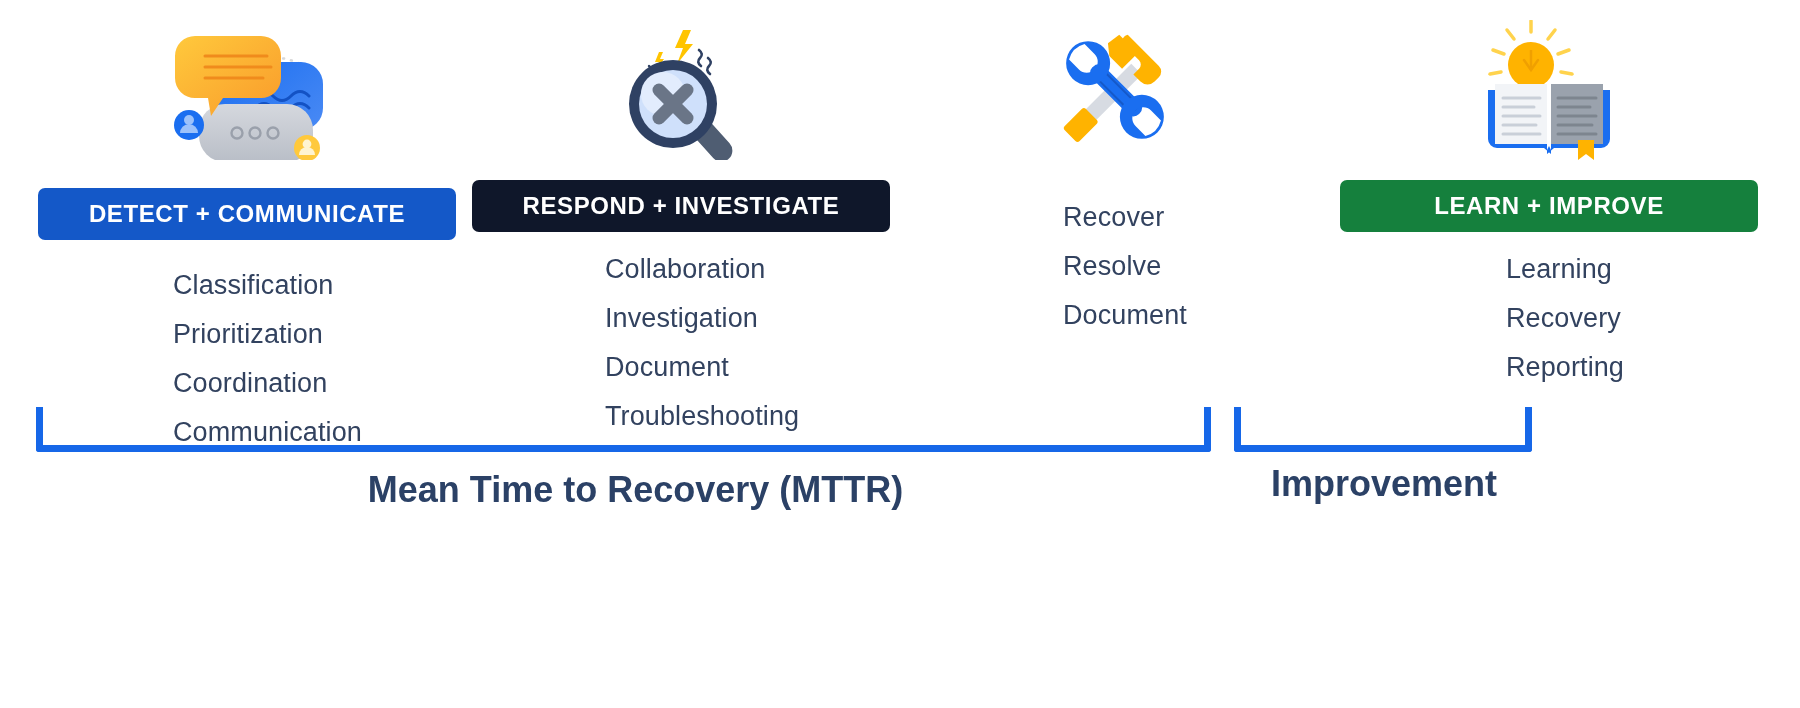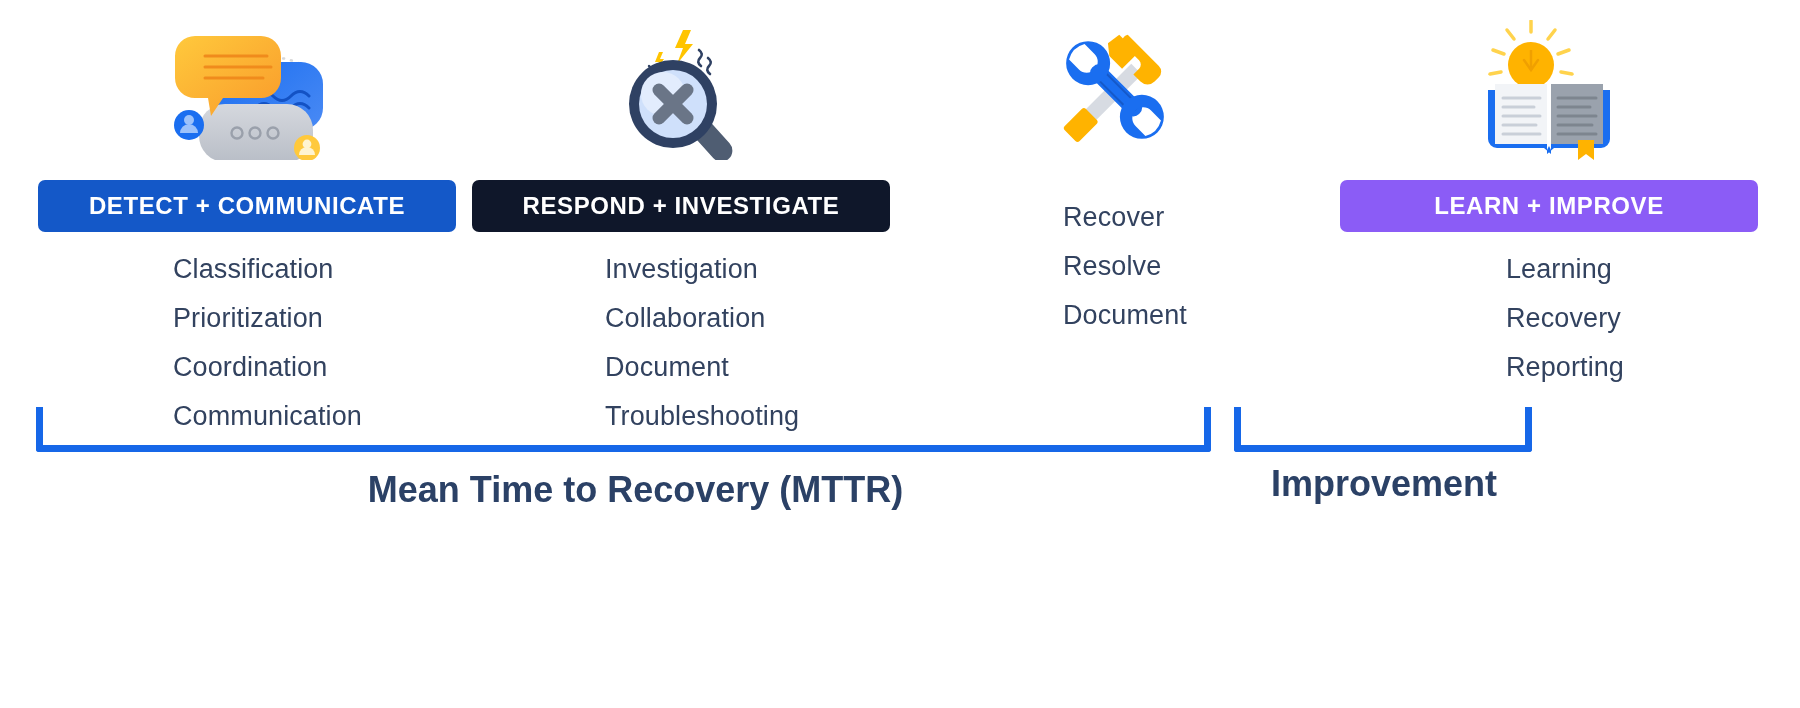--- a/index.html
+++ b/index.html
@@ -35,21 +35,21 @@
     flex-direction: row;
     align-items: flex-start;
   }
   .column {
     width: 418px;
     margin-right: 16px;
     display: flex;
     flex-direction: column;
     align-items: center;
   }
-  .column:first-child { margin-left: 38px; }
+  .column:first-child { margin-left: 38px; gap: 8px; }
   .column:last-child  { margin-right: 0; }
 
   
   .icon-slot {
     height: 180px;
     width: 100%;
     display: flex;
     align-items: center;
     justify-content: center;
   }
@@ -223,22 +223,22 @@
           <g stroke="#6a7587" stroke-width="13" stroke-linecap="round">
             <line x1="48" y1="70" x2="76" y2="98"></line>
             <line x1="76" y1="70" x2="48" y2="98"></line>
           </g>
         </svg>
       </div>
       <div class="pill" style="background:#0f172a">
         <span class="pill-label">RESPOND + INVESTIGATE</span>
       </div>
       <ul class="steps">
+        <li>Collaboration</li>
         <li>Investigation</li>
-        <li>Collaboration</li>
         <li>Document</li>
         <li>Troubleshooting</li>
       </ul>
     </div>
 
     <div class="column col-2">
       <div class="icon-slot">
         <svg width="140" height="140" viewBox="0 0 140 140" aria-hidden="true">
 
           <g transform="rotate(45 70 70)">
@@ -304,21 +304,21 @@
             <line x1="84" y1="96" x2="122" y2="96"></line>
             <line x1="84" y1="105" x2="118" y2="105"></line>
             <line x1="84" y1="114" x2="122" y2="114"></line>
           </g>
 
           <path d="M73 64 h4 v66 l-2 -4 l-2 4 z" fill="#ffffff"></path>
 
           <path d="M104 120 h16 v20 l-8 -6 l-8 6 z" fill="#ffb300"></path>
         </svg>
       </div>
-      <div class="pill" style="background:#8b5cf6">
+      <div class="pill" style="background:#15803d">
         <span class="pill-label">LEARN + IMPROVE</span>
       </div>
       <ul class="steps">
         <li>Learning</li>
         <li>Recovery</li>
         <li>Reporting</li>
       </ul>
     </div>
 
   </div>

